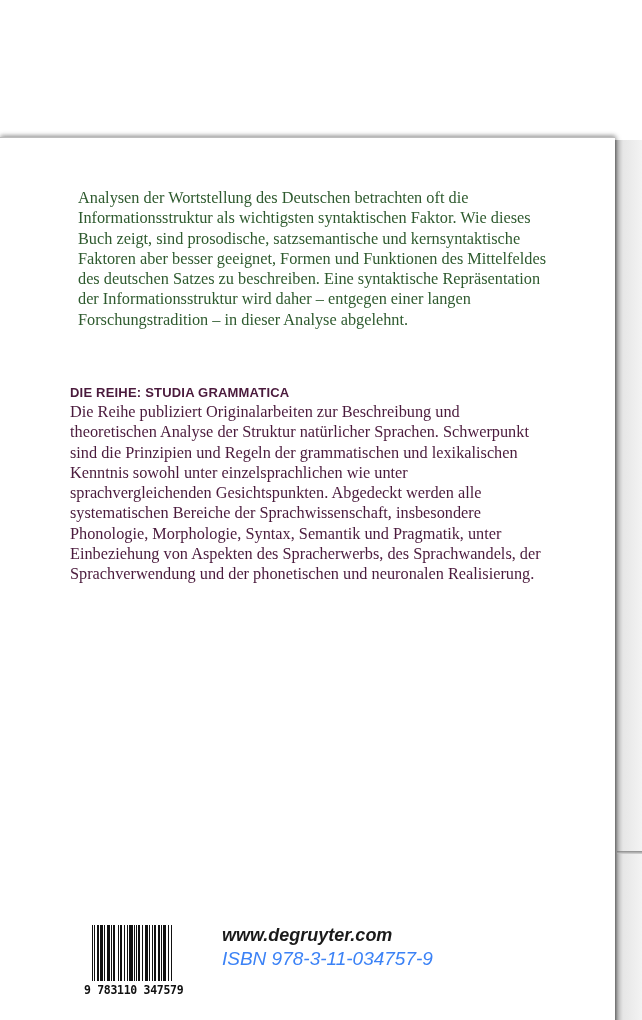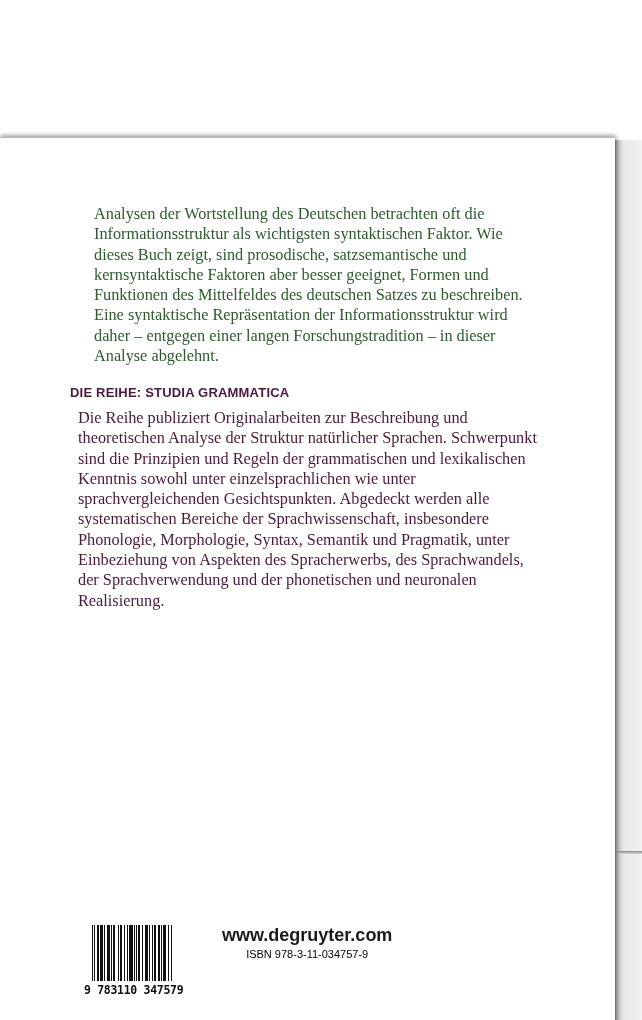--- a/index.html
+++ b/index.html
@@ -4,31 +4,31 @@
 <style>
   html, body { margin:0; padding:0; }
   body { width:642px; height:1020px; background:#ffffff; position:relative; overflow:hidden; font-family:"Liberation Serif", serif; }
   .back-panel { position:absolute; left:615px; top:140px; width:27px; height:880px;
     background:linear-gradient(to right, #9a9a9a 0px, #c8c8c8 3px, #e6e6e6 8px, #f3f3f3 27px); }
   .back-panel-line { position:absolute; left:617px; top:851px; width:25px; height:3px;
     background:linear-gradient(to bottom, #8a8a8a, #d8d8d8); }
   .cover { position:absolute; left:0; top:137px; width:615px; height:900px; background:#ffffff;
     box-shadow: 0 -2px 4px rgba(0,0,0,0.25), 2px 0 5px rgba(0,0,0,0.25); border-top:1px solid #bdbdbd; }
   .blurb { position:absolute; left:78px; top:188px; width:470px; color:#2e5a2e; font-size:16.3px; line-height:20.3px; }
-  .blurb p { margin:16px; }
+  .blurb p { margin:0; }
   .series { position:absolute; left:70px; top:385px; width:480px; color:#4a1a3c; }
   .series-title { font-family:"Liberation Sans", sans-serif; font-weight:bold; font-size:13px; letter-spacing:0.2px; margin:0 0 2px 0; }
-  .series-text { font-size:16.3px; line-height:20.3px; margin:8px; }
+  .series-text { font-size:16.3px; line-height:20.3px; margin:0; }
   .barcode-wrap { position:absolute; left:84px; top:925px; width:112px; height:74px; }
   .barcode { position:absolute; left:8px; top:0; height:56px; display:flex; align-items:stretch; }
   .barcode span { display:block; height:100%; }
   .barcode-digits { position:absolute; left:0; top:58px; font-family:"DejaVu Sans Mono", monospace; font-size:11.5px; color:#111; letter-spacing:-0.3px;font-weight:bold; }
-  .publisher { position:absolute; left:222px; top:925px; }
+  .publisher { position:absolute; left:222px; top:925px;font-style:italic; }
   .url { font-family:"Liberation Sans", sans-serif; font-weight:bold; font-size:18px; color:#1a1a1a; margin:0; }
-  .isbn { font-family:"Liberation Sans", sans-serif; font-size:11px; color:#000000; margin:2px 0 0 0;text-align:center; }
+  .isbn { font-family:"Liberation Sans", sans-serif; font-size:19px; color:#3b82f6; margin:2px 0 0 0;text-align:center; }
 </style>
 </head>
 <body>
 
 <div class="back-panel"></div>
 <div class="back-panel-line"></div>
 
 <div class="cover"></div>
 
 <div class="blurb">

